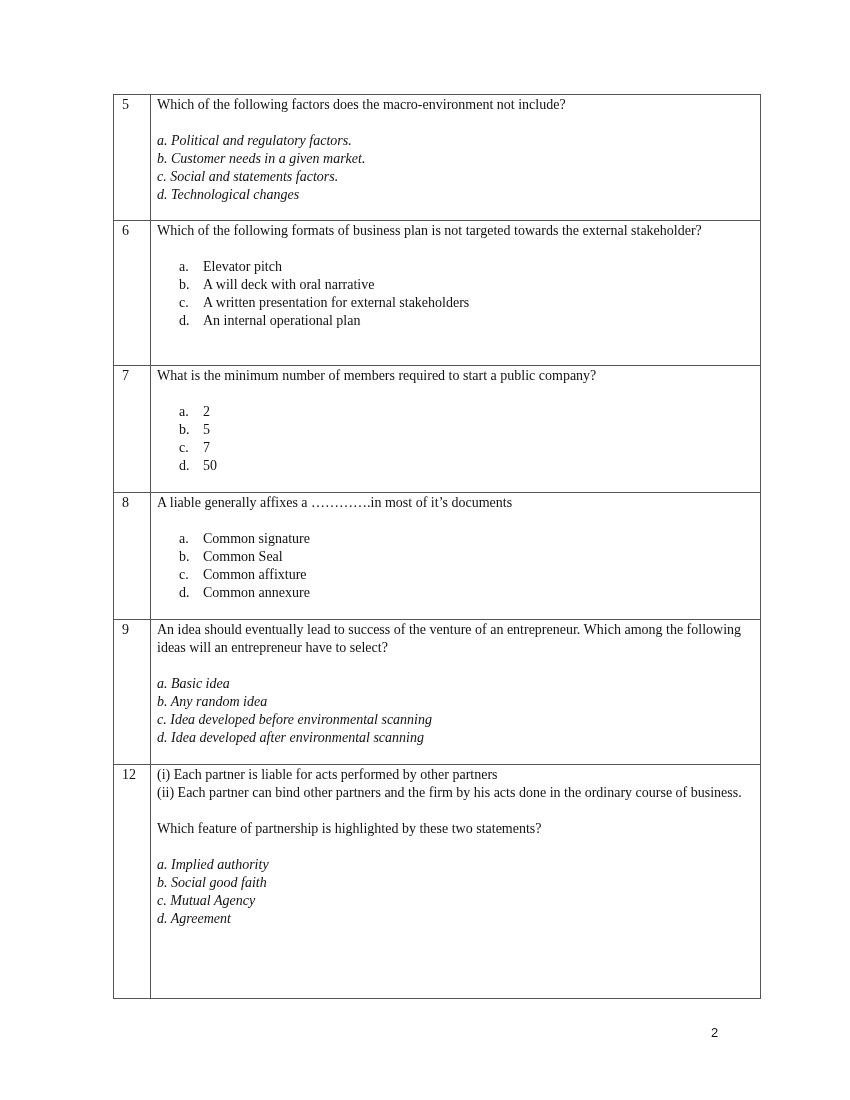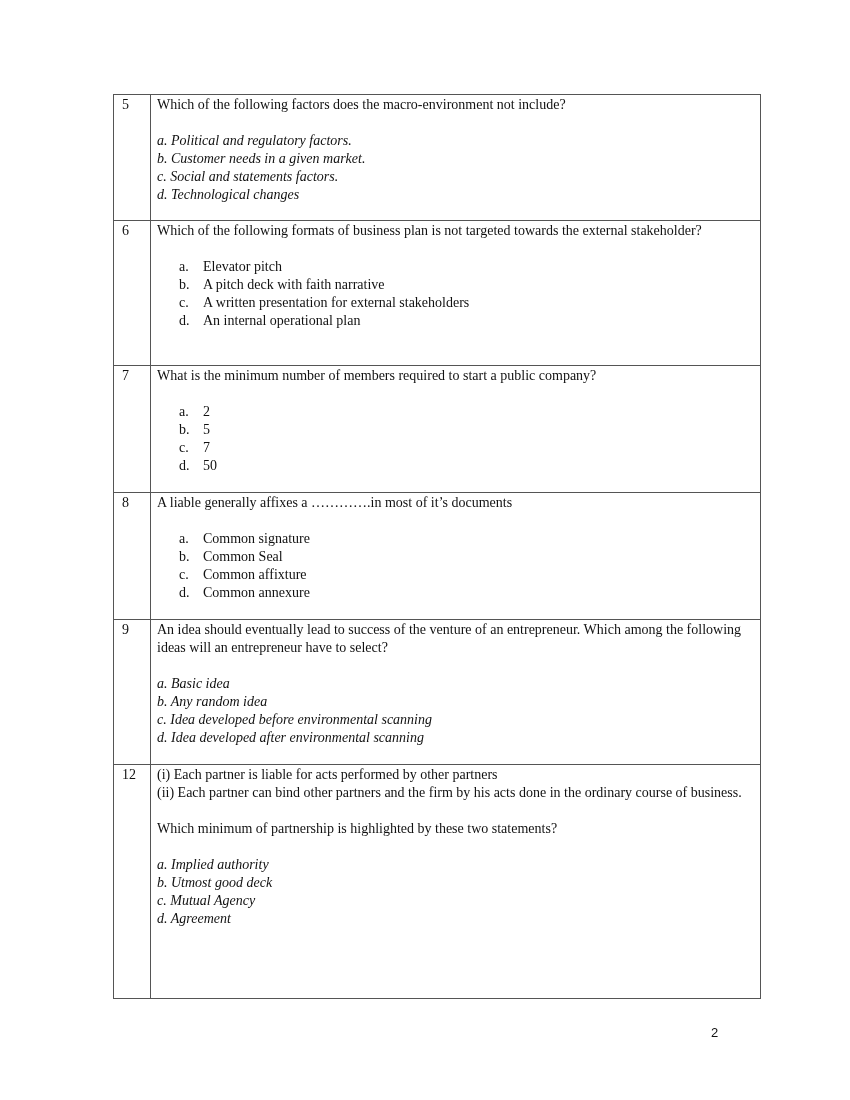--- a/index.html
+++ b/index.html
@@ -47,21 +47,21 @@
       <td class="num">6</td>
       <td class="content">
         <p class="q">Which of the following formats of business plan is not targeted towards the external stakeholder?</p>
         <div class="blank"></div>
         <div class="opt-indent">
               <span class="lbl">a.</span>
               <span>Elevator pitch</span>
             </div>
         <div class="opt-indent">
               <span class="lbl">b.</span>
-              <span>A pitch deck with faith narrative</span>
+              <span>A will deck with oral narrative</span>
             </div>
         <div class="opt-indent">
               <span class="lbl">c.</span>
               <span>A written presentation for external stakeholders</span>
             </div>
         <div class="opt-indent">
               <span class="lbl">d.</span>
               <span>An internal operational plan</span>
             </div>
       </td>
@@ -126,24 +126,24 @@
         <p class="opt-plain">d. Idea developed after environmental scanning</p>
       </td>
     </tr>
 
     <tr style="height:234px;">
       <td class="num">12</td>
       <td class="content">
         <p class="q">(i) Each partner is liable for acts performed by other partners</p>
         <p class="q">(ii) Each partner can bind other partners and the firm by his acts done in the ordinary course of business.</p>
         <div class="blank"></div>
-        <p class="q">Which minimum of partnership is highlighted by these two statements?</p>
+        <p class="q">Which feature of partnership is highlighted by these two statements?</p>
         <div class="blank"></div>
         <p class="opt-plain">a. Implied authority</p>
-        <p class="opt-plain">b. Utmost good deck</p>
+        <p class="opt-plain">b. Social good faith</p>
         <p class="opt-plain">c. Mutual Agency</p>
         <p class="opt-plain">d. Agreement</p>
       </td>
     </tr>
   </tbody>
     </table>
 
   <div class="page-number">2</div>
 </div>
 

